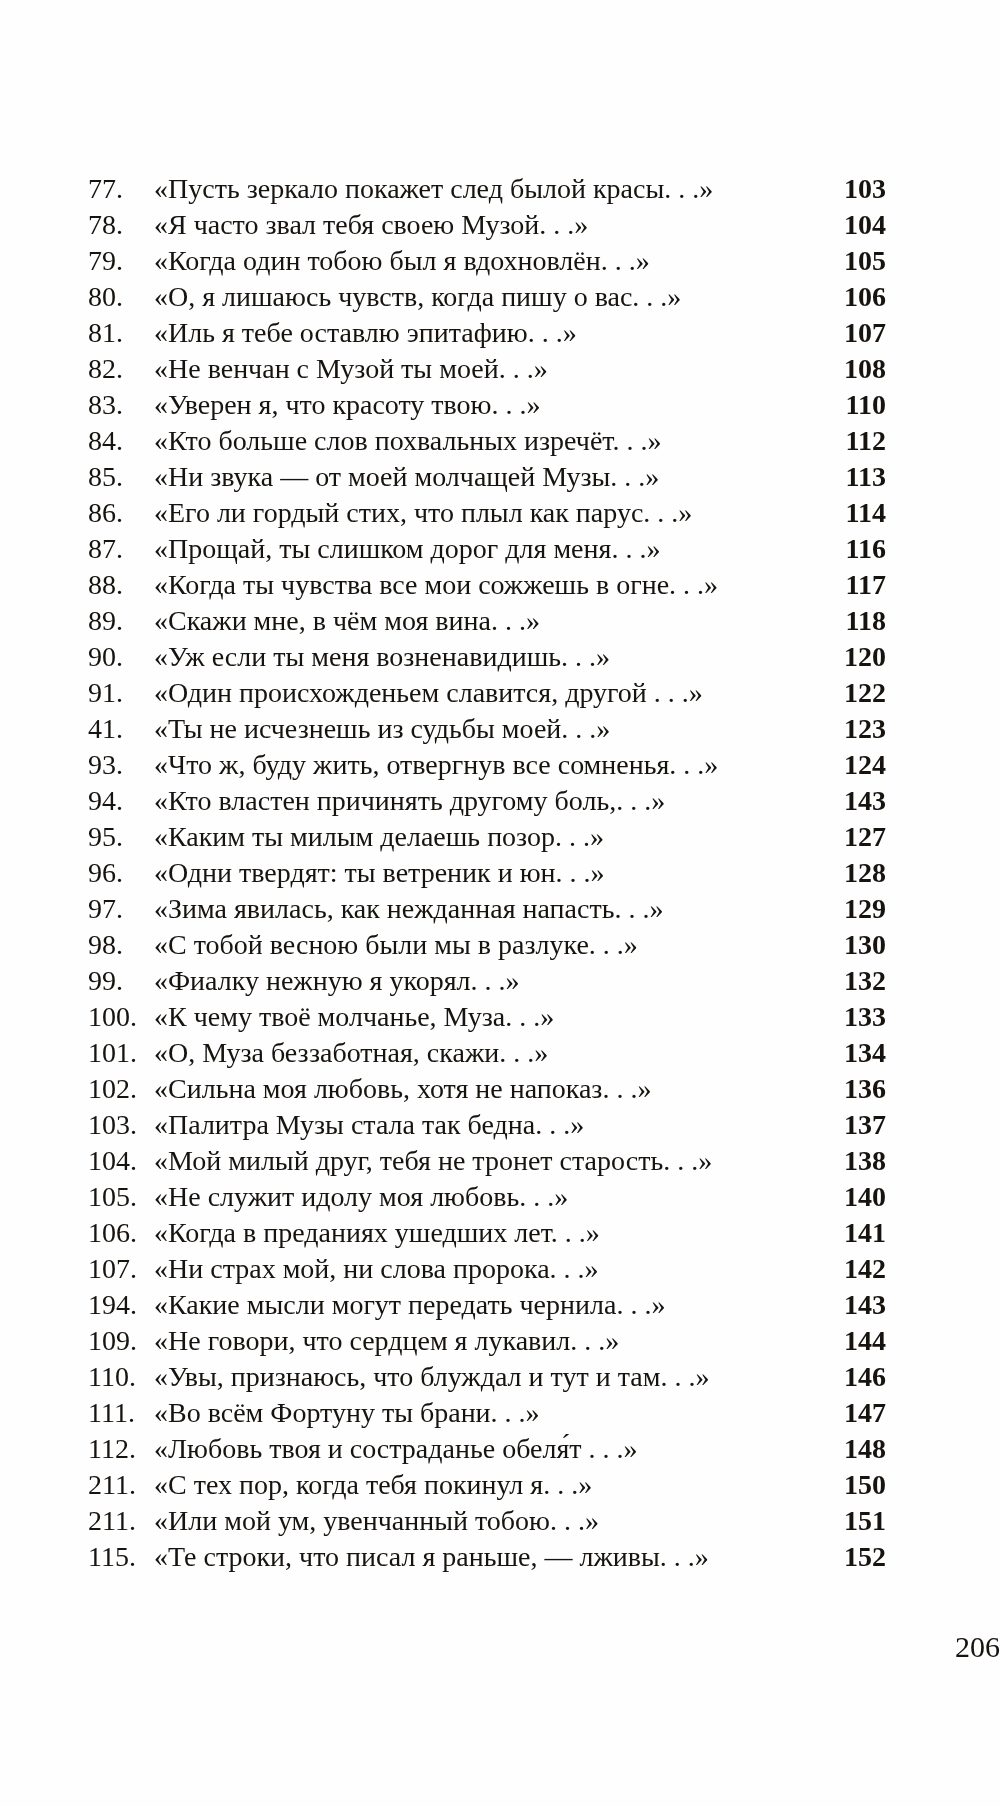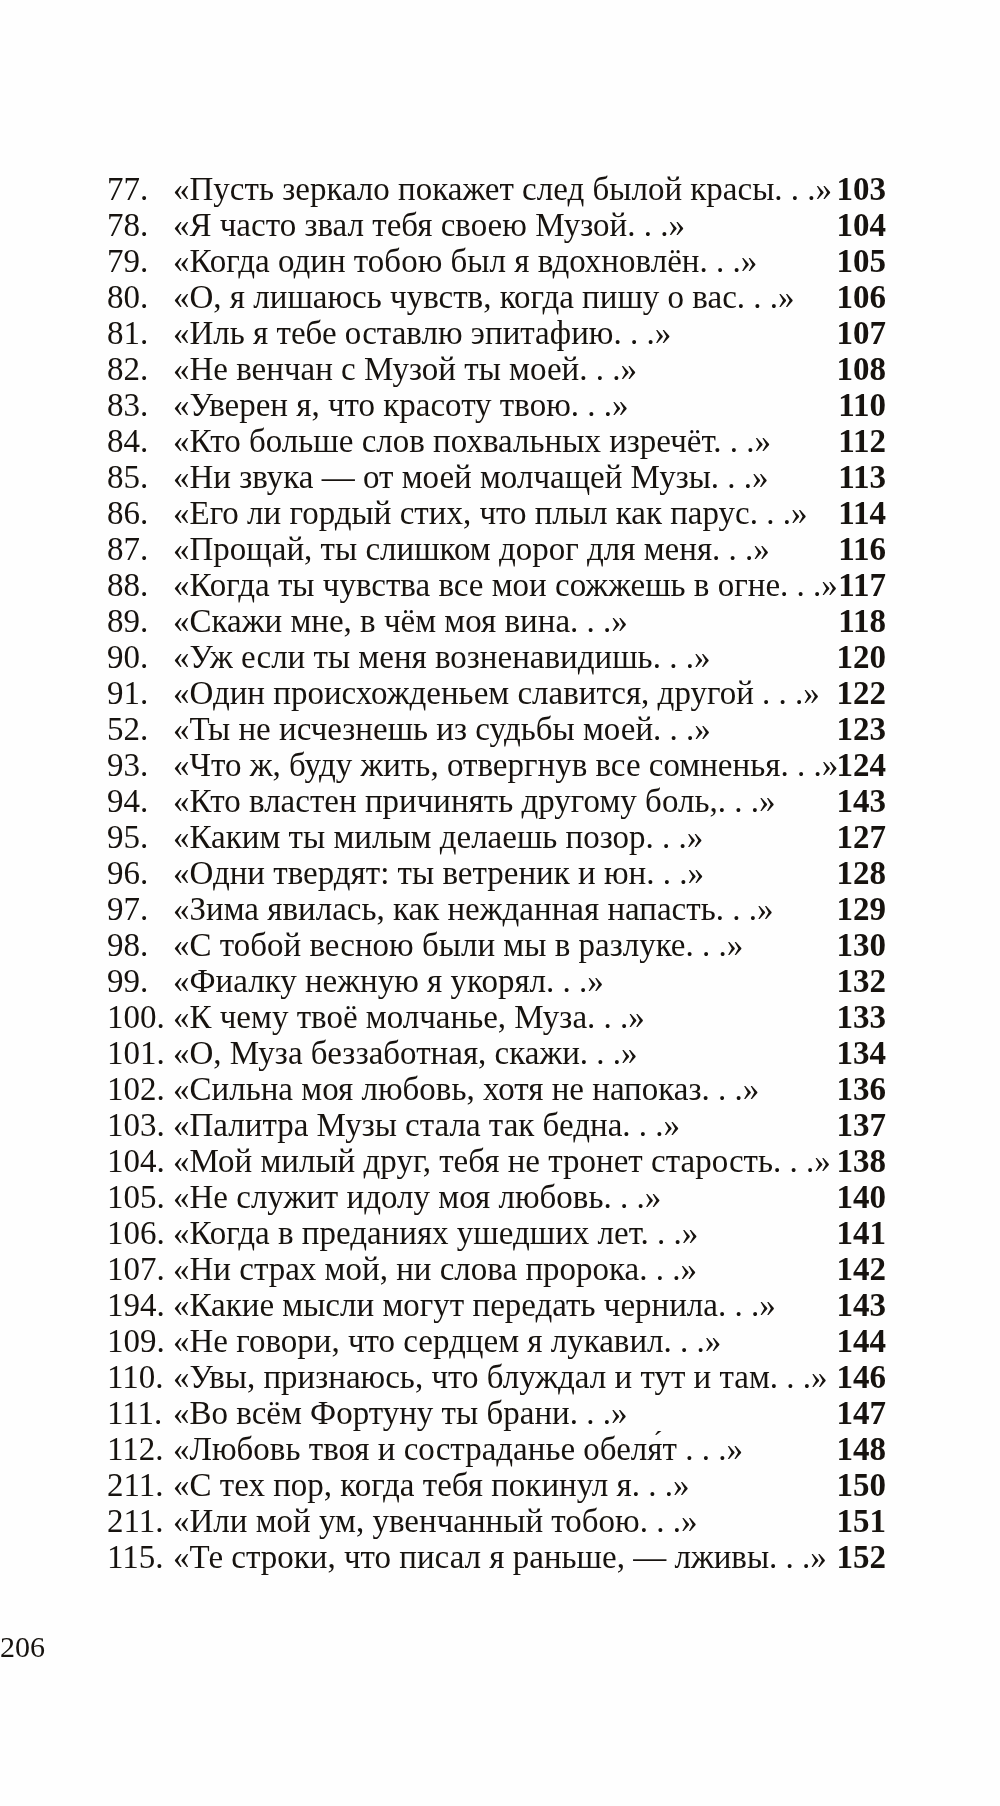--- a/index.html
+++ b/index.html
@@ -21,44 +21,43 @@
   }
   .toc {
     position: absolute;
     left: 88px;
     top: 171px;
     width: 798px;
   }
   .row {
     display: flex;
     align-items: center;
-    font-size: 33px;
+    font-size: 28px;
     line-height: 36px;
     white-space: nowrap;
-    margin-left: 19px;
   }
   .num {
     flex: none;
     width: 66px;
   }
   .title {
     flex: 1;
     overflow: hidden;
   }
   .page-num {
     flex: none;
     text-align: right;
     font-weight: bold;
   }
   .footer {
     position: absolute;
     top: 1628px;
     left: 0;
     width: 1000px;
-    text-align: left;
+    text-align: right;
     font-size: 30px;
     line-height: 38px;
   }
 </style>
 </head>
 <body style="background: rgb(254, 254, 254); color: rgb(23, 19, 15);">
 
 <div class="page">
   <div class="toc" id="toc-list">
   <div class="row">
@@ -145,21 +144,21 @@
     <span class="page-num">120</span>
   </div>
 
   <div class="row">
     <span class="num">91.</span>
     <span class="title">«Один происхожденьем славится, другой . . .»</span>
     <span class="page-num">122</span>
   </div>
 
   <div class="row">
-    <span class="num">52.</span>
+    <span class="num">41.</span>
     <span class="title">«Ты не исчезнешь из судьбы моей. . .»</span>
     <span class="page-num">123</span>
   </div>
 
   <div class="row">
     <span class="num">93.</span>
     <span class="title">«Что ж, буду жить, отвергнув все сомненья. . .»</span>
     <span class="page-num">124</span>
   </div>
 

